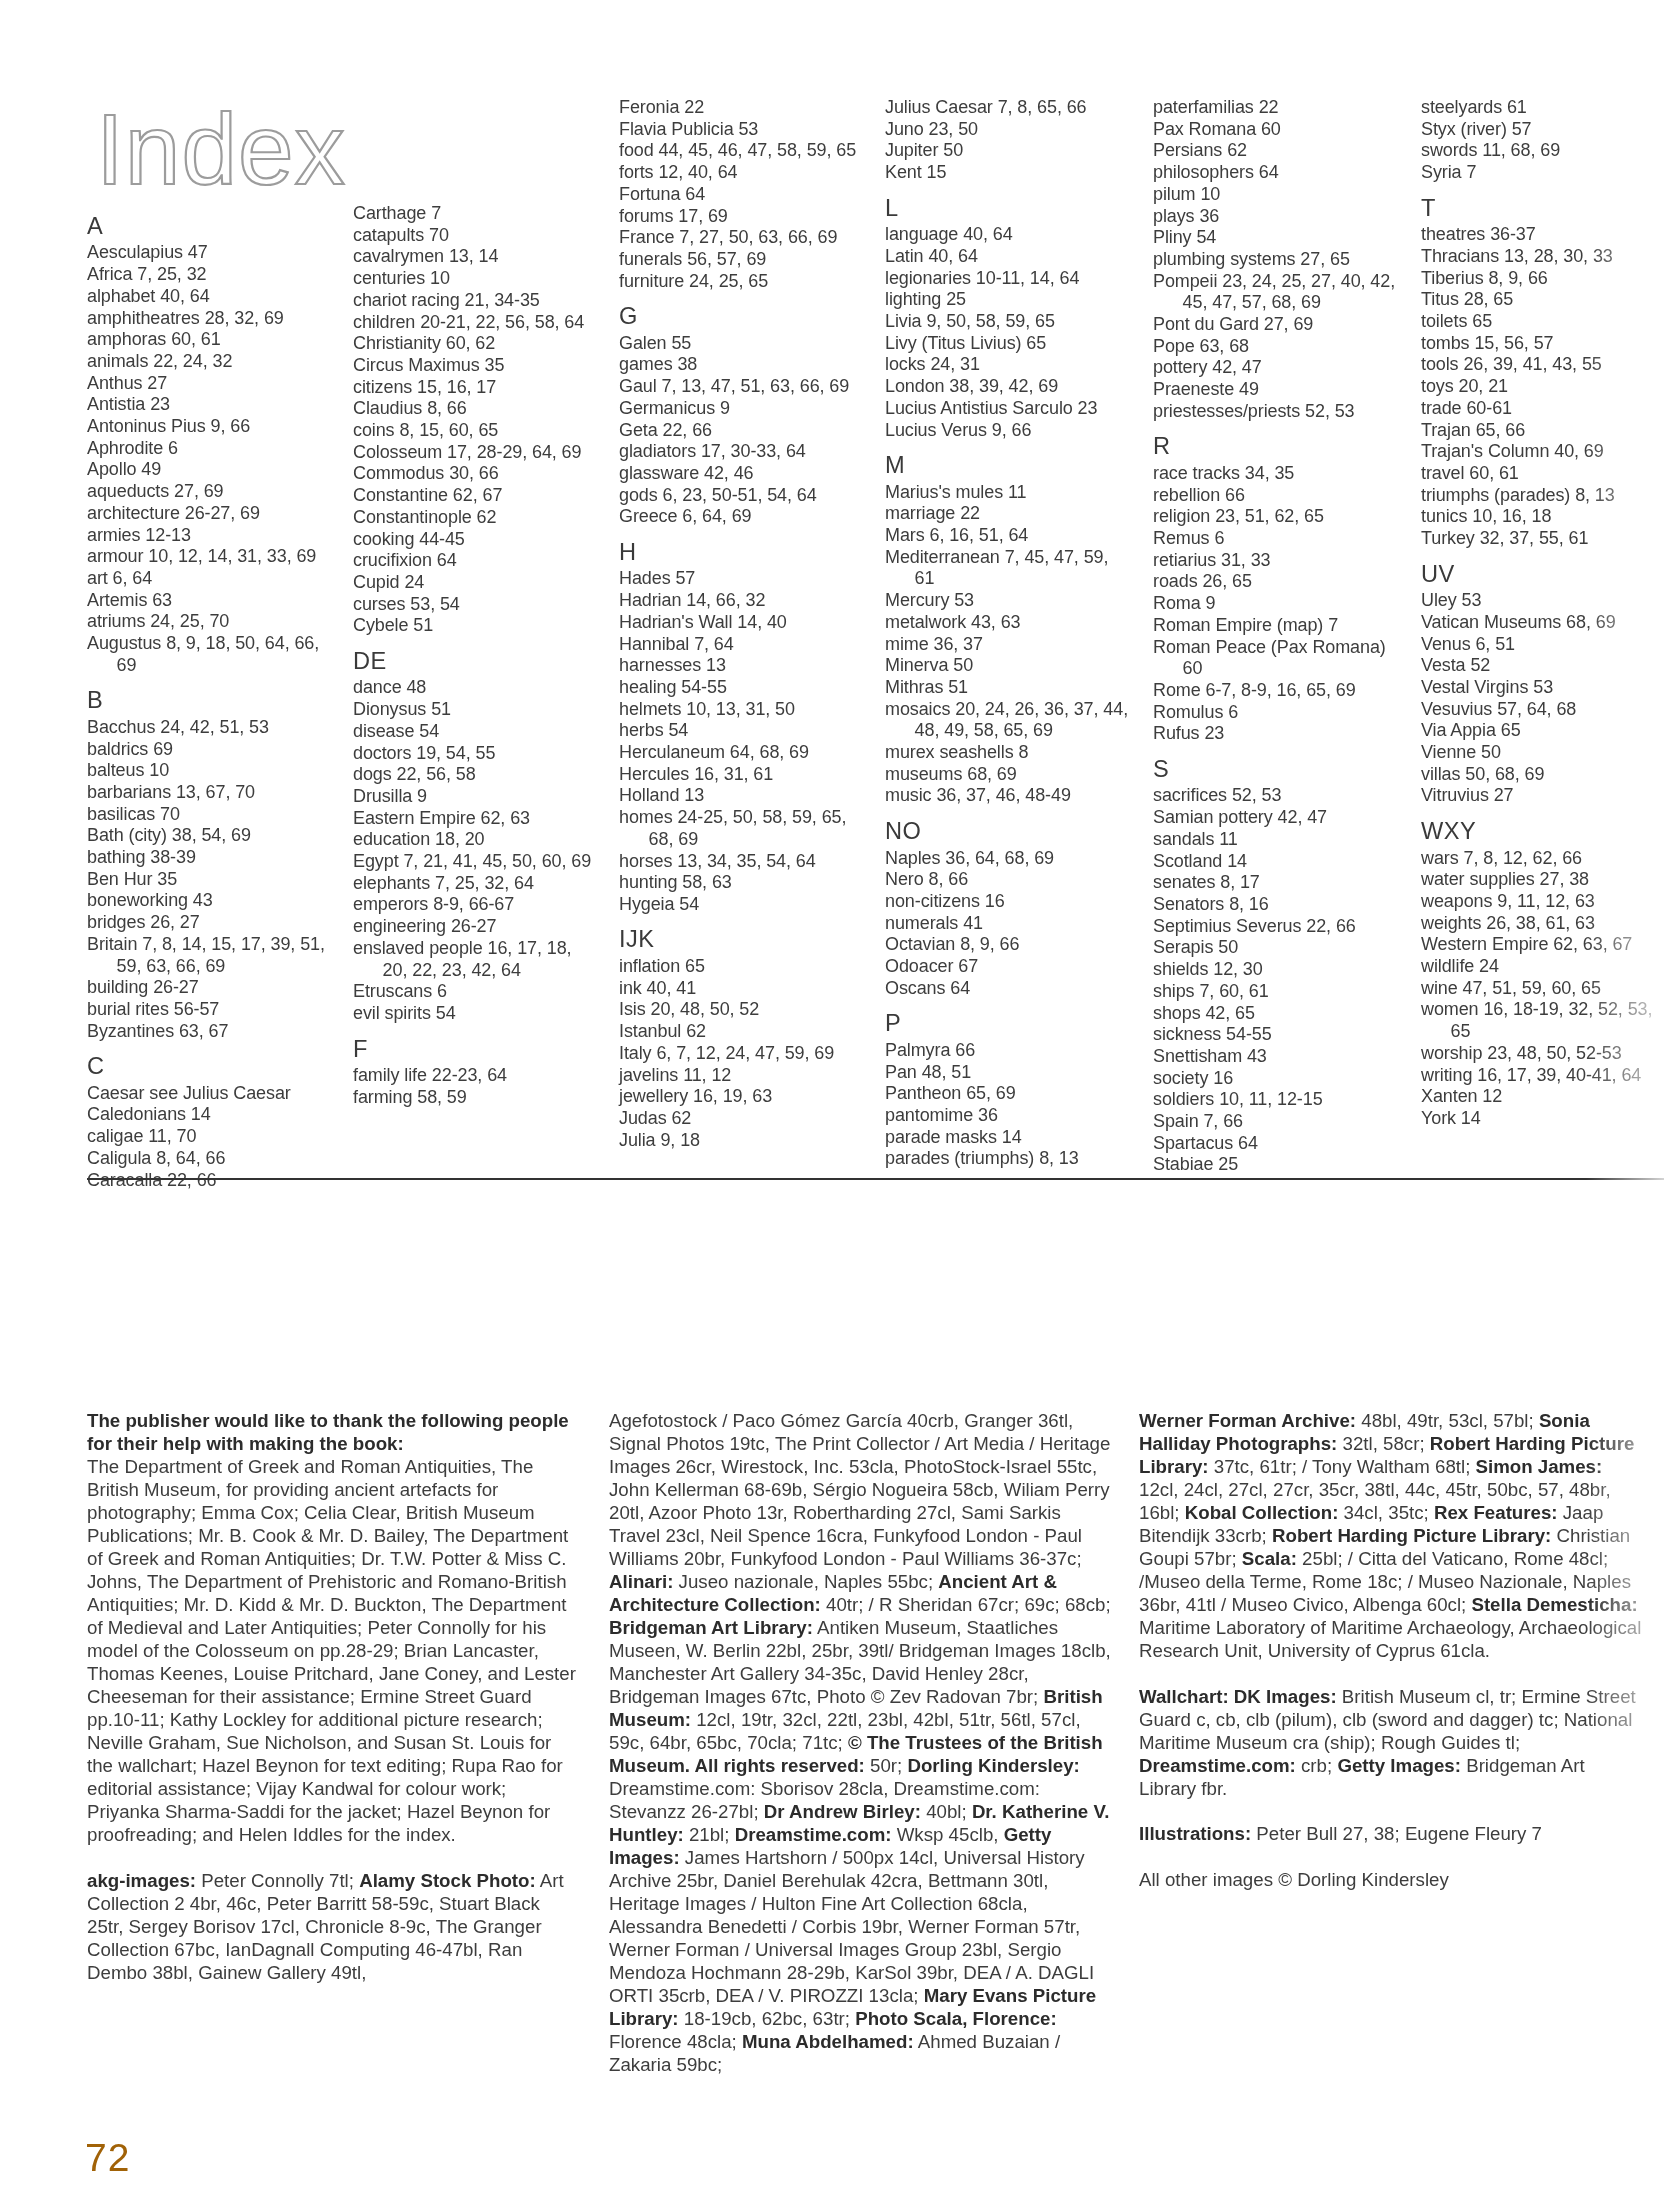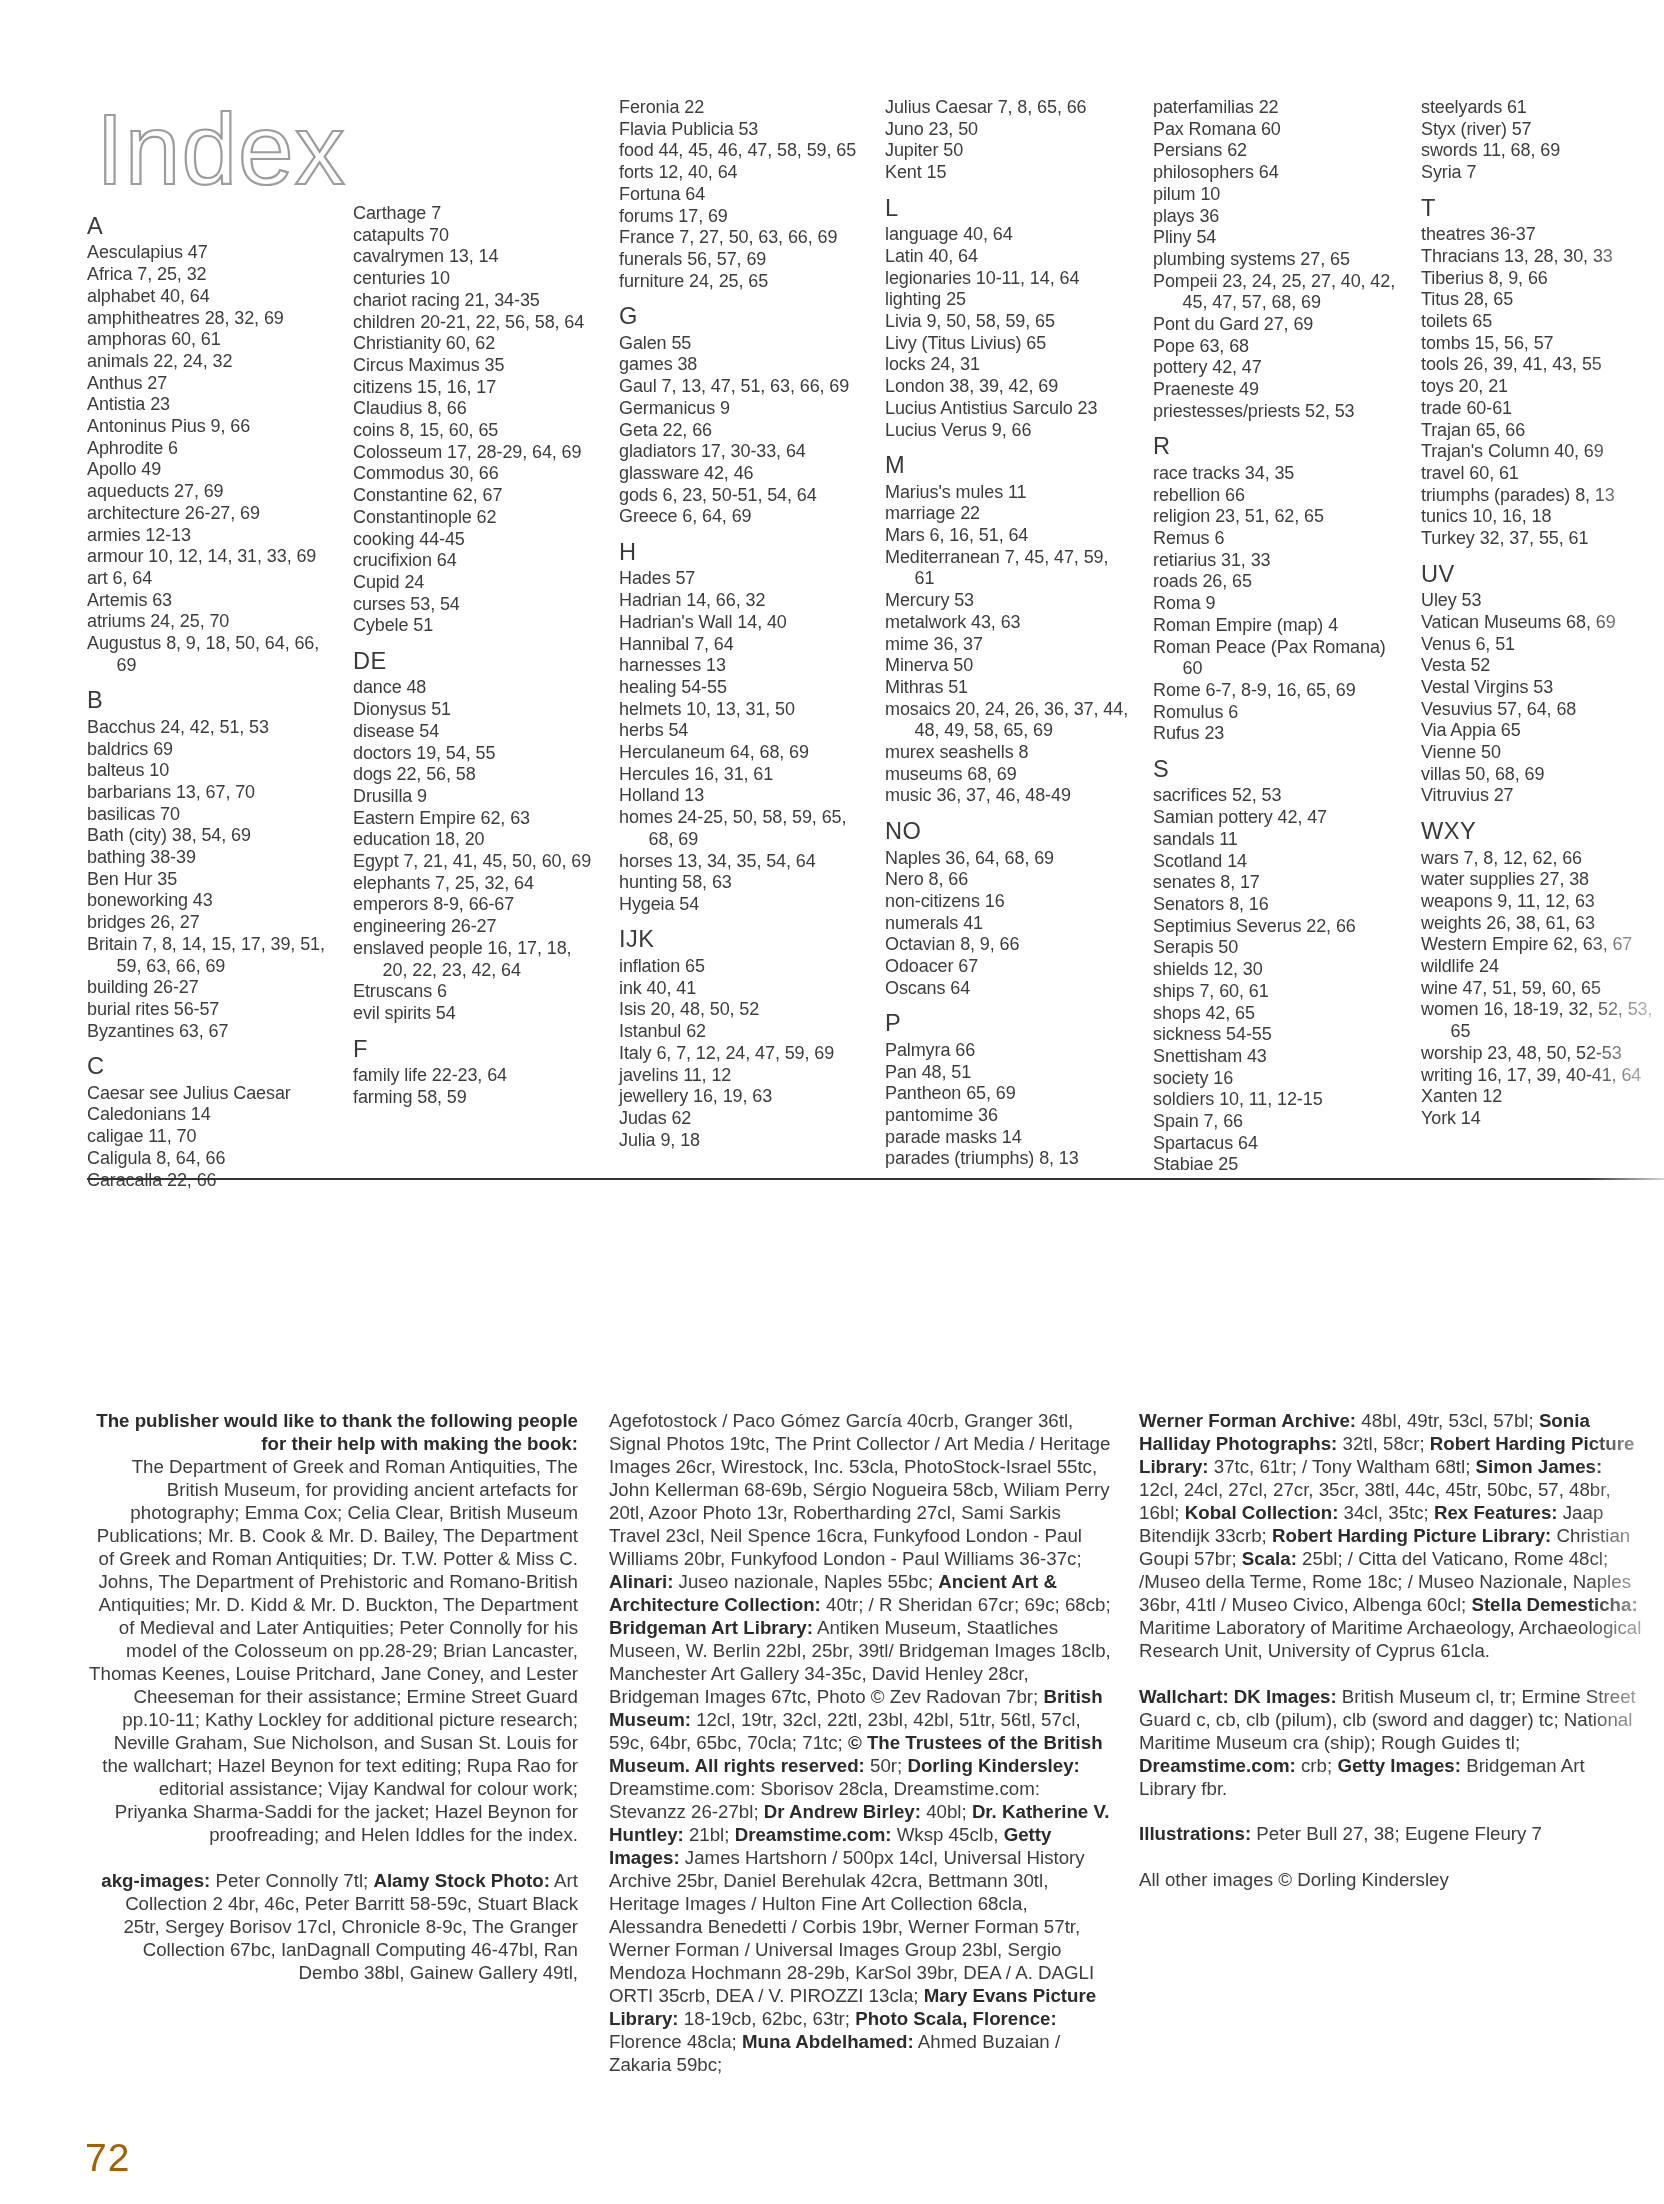--- a/index.html
+++ b/index.html
@@ -253,21 +253,21 @@
       <div class="idx-entry">Praeneste 49</div>
       <div class="idx-entry">priestesses/priests 52, 53</div>
       <div class="idx-heading">R</div>
       <div class="idx-entry">race tracks 34, 35</div>
       <div class="idx-entry">rebellion 66</div>
       <div class="idx-entry">religion 23, 51, 62, 65</div>
       <div class="idx-entry">Remus 6</div>
       <div class="idx-entry">retiarius 31, 33</div>
       <div class="idx-entry">roads 26, 65</div>
       <div class="idx-entry">Roma 9</div>
-      <div class="idx-entry">Roman Empire (map) 4</div>
+      <div class="idx-entry">Roman Empire (map) 7</div>
       <div class="idx-entry">Roman Peace (Pax Romana) 60</div>
       <div class="idx-entry">Rome 6-7, 8-9, 16, 65, 69</div>
       <div class="idx-entry">Romulus 6</div>
       <div class="idx-entry">Rufus 23</div>
       <div class="idx-heading">S</div>
       <div class="idx-entry">sacrifices 52, 53</div>
       <div class="idx-entry">Samian pottery 42, 47</div>
       <div class="idx-entry">sandals 11</div>
       <div class="idx-entry">Scotland 14</div>
       <div class="idx-entry">senates 8, 17</div>
@@ -328,21 +328,21 @@
       <div class="idx-entry">women 16, 18-19, 32, 52, 53, 65</div>
       <div class="idx-entry">worship 23, 48, 50, 52-53</div>
       <div class="idx-entry">writing 16, 17, 39, 40-41, 64</div>
       <div class="idx-entry">Xanten 12</div>
       <div class="idx-entry">York 14</div>
     </div>
 
   <hr class="divider">
 
 
-  <div class="ack-col" style="left:87px;width:491px;text-align:right;">
+  <div class="ack-col" style="left:87px;width:491px;">
       <p class="ack-para"><b>The publisher would like to thank the following people for their help with making the book:</b><br><span>The Department of Greek and Roman Antiquities, The British Museum, for providing ancient artefacts for photography; Emma Cox; Celia Clear, British Museum Publications; Mr. B. Cook &amp; Mr. D. Bailey, The Department of Greek and Roman Antiquities; Dr. T.W. Potter &amp; Miss C. Johns, The Department of Prehistoric and Romano-British Antiquities; Mr. D. Kidd &amp; Mr. D. Buckton, The Department of Medieval and Later Antiquities; Peter Connolly for his model of the Colosseum on pp.28-29; Brian Lancaster, Thomas Keenes, Louise Pritchard, Jane Coney, and Lester Cheeseman for their assistance; Ermine Street Guard pp.10-11; Kathy Lockley for additional picture research; Neville Graham, Sue Nicholson, and Susan St. Louis for the wallchart; Hazel Beynon for text editing; Rupa Rao for editorial assistance; Vijay Kandwal for colour work; Priyanka Sharma-Saddi for the jacket; Hazel Beynon for proofreading; and Helen Iddles for the index.</span></p>
       <p class="ack-para"><b>akg-images:</b><span> Peter Connolly 7tl; </span><b>Alamy Stock Photo:</b><span> Art Collection 2 4br, 46c, Peter Barritt 58-59c, Stuart Black 25tr, Sergey Borisov 17cl, Chronicle 8-9c, The Granger Collection 67bc, IanDagnall Computing 46-47bl, Ran Dembo 38bl, Gainew Gallery 49tl,</span></p>
     </div>
   <div class="ack-col" style="left:609px;width:504px;">
       <p class="ack-para"><span>Agefotostock / Paco Gómez García 40crb, Granger 36tl, Signal Photos 19tc, The Print Collector / Art Media / Heritage Images 26cr, Wirestock, Inc. 53cla, PhotoStock-Israel 55tc, John Kellerman 68-69b, Sérgio Nogueira 58cb, Wiliam Perry 20tl, Azoor Photo 13r, Robertharding 27cl, Sami Sarkis Travel 23cl, Neil Spence 16cra, Funkyfood London - Paul Williams 20br, Funkyfood London - Paul Williams 36-37c; </span><b>Alinari:</b><span> Juseo nazionale, Naples 55bc; </span><b>Ancient Art &amp; Architecture Collection:</b><span> 40tr; / R Sheridan 67cr; 69c; 68cb; </span><b>Bridgeman Art Library:</b><span> Antiken Museum, Staatliches Museen, W. Berlin 22bl, 25br, 39tl/ Bridgeman Images 18clb, Manchester Art Gallery 34-35c, David Henley 28cr, Bridgeman Images 67tc, Photo © Zev Radovan 7br; </span><b>British Museum:</b><span> 12cl, 19tr, 32cl, 22tl, 23bl, 42bl, 51tr, 56tl, 57cl, 59c, 64br, 65bc, 70cla; 71tc; </span><b>© The Trustees of the British Museum. All rights reserved:</b><span> 50r; </span><b>Dorling Kindersley:</b><span> Dreamstime.com: Sborisov 28cla, Dreamstime.com: Stevanzz 26-27bl; </span><b>Dr Andrew Birley:</b><span> 40bl; </span><b>Dr. Katherine V. Huntley:</b><span> 21bl; </span><b>Dreamstime.com:</b><span> Wksp 45clb, </span><b>Getty Images:</b><span> James Hartshorn / 500px 14cl, Universal History Archive 25br, Daniel Berehulak 42cra, Bettmann 30tl, Heritage Images / Hulton Fine Art Collection 68cla, Alessandra Benedetti / Corbis 19br, Werner Forman 57tr, Werner Forman / Universal Images Group 23bl, Sergio Mendoza Hochmann 28-29b, KarSol 39br, DEA / A. DAGLI ORTI 35crb, DEA / V. PIROZZI 13cla; </span><b>Mary Evans Picture Library:</b><span> 18-19cb, 62bc, 63tr; </span><b>Photo Scala, Florence:</b><span> Florence 48cla; </span><b>Muna Abdelhamed:</b><span> Ahmed Buzaian / Zakaria 59bc;</span></p>
     </div>
   <div class="ack-col" style="left:1139px;width:507px;">
       <p class="ack-para"><b>Werner Forman Archive:</b><span> 48bl, 49tr, 53cl, 57bl; </span><b>Sonia Halliday Photographs:</b><span> 32tl, 58cr; </span><b>Robert Harding Picture Library:</b><span> 37tc, 61tr; / Tony Waltham 68tl; </span><b>Simon James:</b><span> 12cl, 24cl, 27cl, 27cr, 35cr, 38tl, 44c, 45tr, 50bc, 57, 48br, 16bl; </span><b>Kobal Collection:</b><span> 34cl, 35tc; </span><b>Rex Features:</b><span> Jaap Bitendijk 33crb; </span><b>Robert Harding Picture Library:</b><span> Christian Goupi 57br; </span><b>Scala:</b><span> 25bl; / Citta del Vaticano, Rome 48cl; /Museo della Terme, Rome 18c; / Museo Nazionale, Naples 36br, 41tl / Museo Civico, Albenga 60cl; </span><b>Stella Demesticha:</b><span> Maritime Laboratory of Maritime Archaeology, Archaeological Research Unit, University of Cyprus 61cla.</span></p>
       <p class="ack-para"><b>Wallchart: DK Images:</b><span> British Museum cl, tr; Ermine Street Guard c, cb, clb (pilum), clb (sword and dagger) tc; National Maritime Museum cra (ship); Rough Guides tl; </span><b>Dreamstime.com:</b><span> crb; </span><b>Getty Images:</b><span> Bridgeman Art Library fbr.</span></p>
       <p class="ack-para"><b>Illustrations:</b><span> Peter Bull 27, 38; Eugene Fleury 7</span></p>

